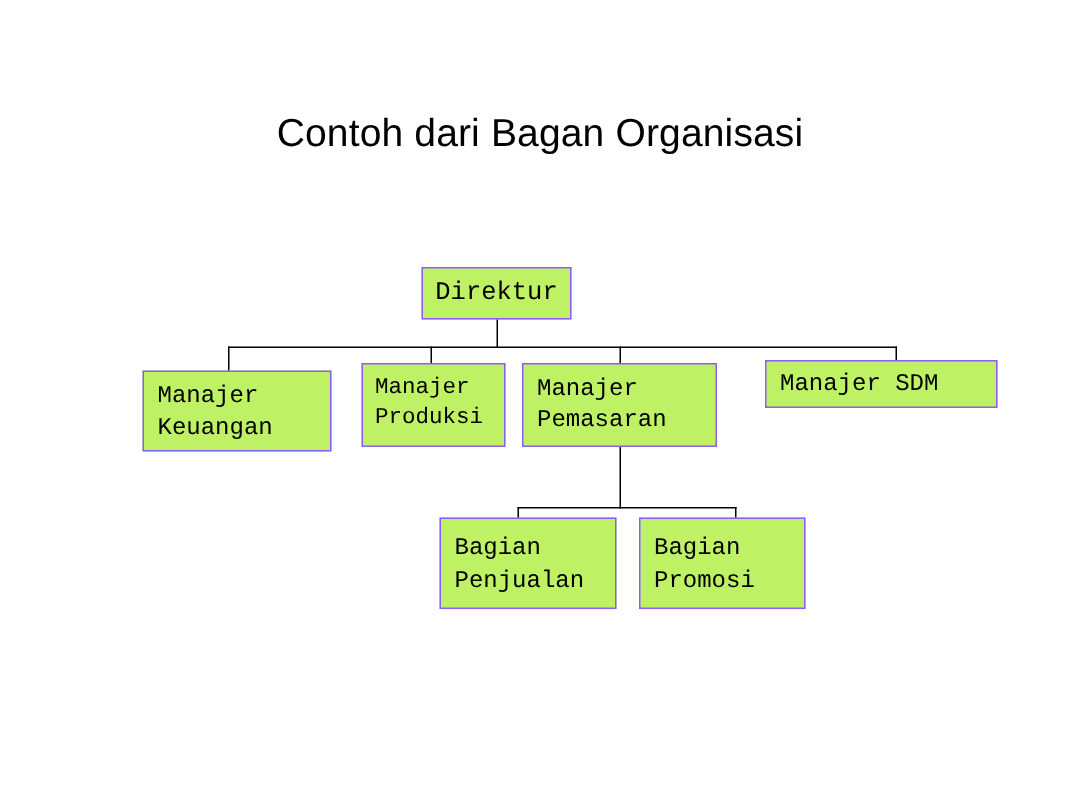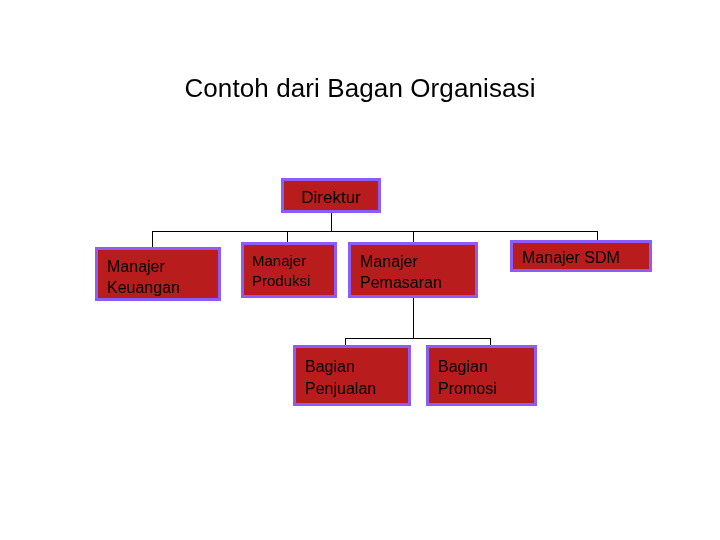--- a/index.html
+++ b/index.html
@@ -31,24 +31,24 @@
     font-size: 26px;
     font-weight: normal;
     line-height: 32px;
     letter-spacing: 0.1px;
     color: #000000;
     white-space: nowrap;
   }
   .node {
     position: absolute;
     box-sizing: border-box;
-    border: 3px solid #8b5cf6;
-    background: #b91c1c;
+    border: 1px solid #8b5cf6;
+    background: #bef264;
     color: #000000;
-    font-family: Liberation Sans, sans-serif;
+    font-family: Liberation Mono, monospace;
     overflow: hidden;
   }
   .node .node-label {
     display: block;
     white-space: pre-line;
   }
   
   .node-direktur {
     left: 281px;
     top: 162px;
@@ -96,21 +96,21 @@
     text-align: left;
   }
   .node-pemasaran .node-label {
     font-size: 16px;
     line-height: 21px;
   }
   
   .node-sdm {
     left: 510px;
     top: 224px;
-    width: 142px;
+    width: 155px;
     height: 32px;
     padding: 0 0 0 9px;
     text-align: left;
   }
   .node-sdm .node-label {
     font-size: 16px;
     line-height: 30px;
   }
   
   .node-penjualan {

